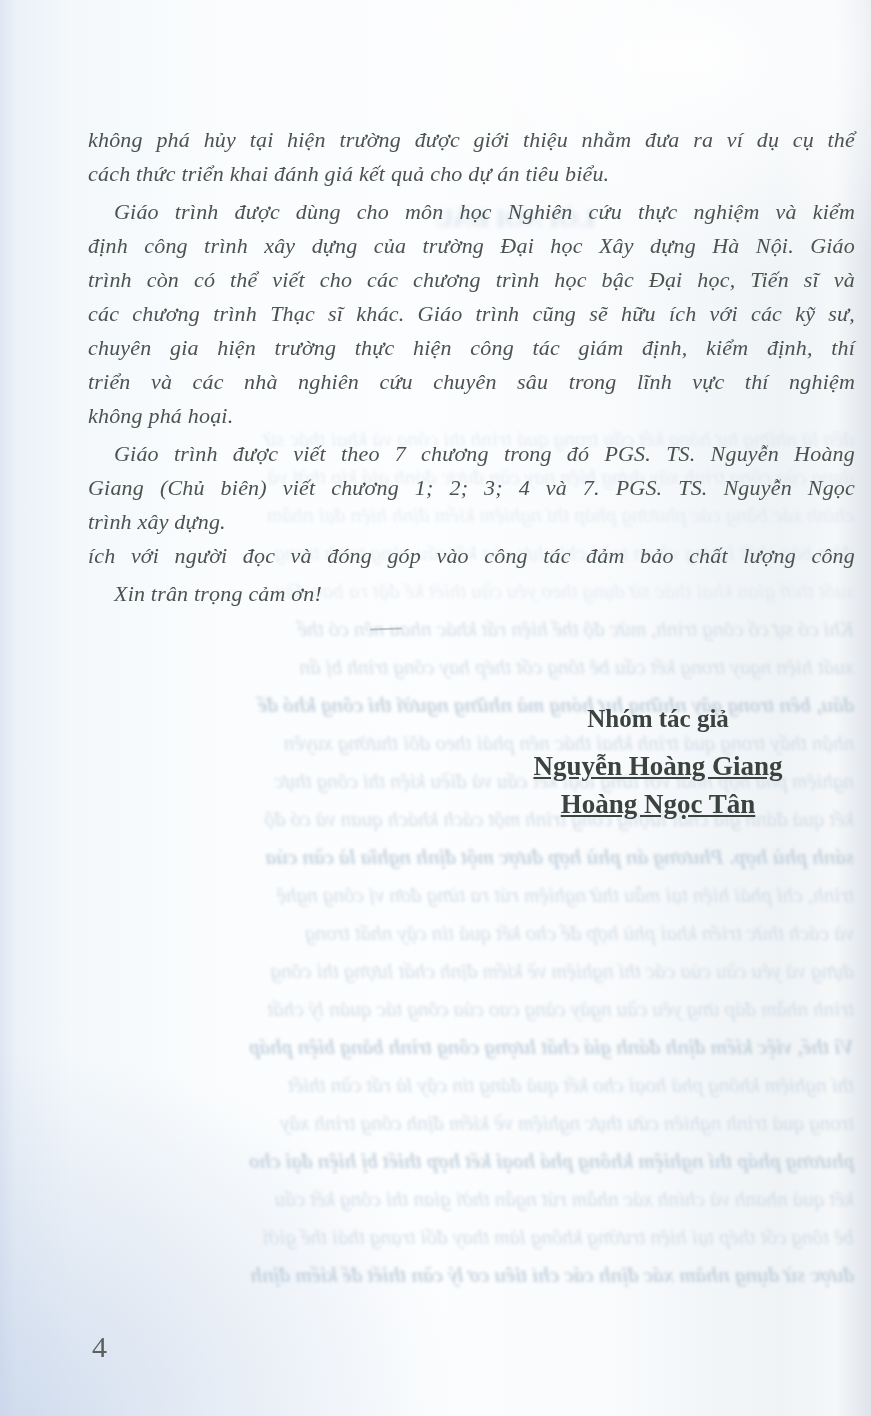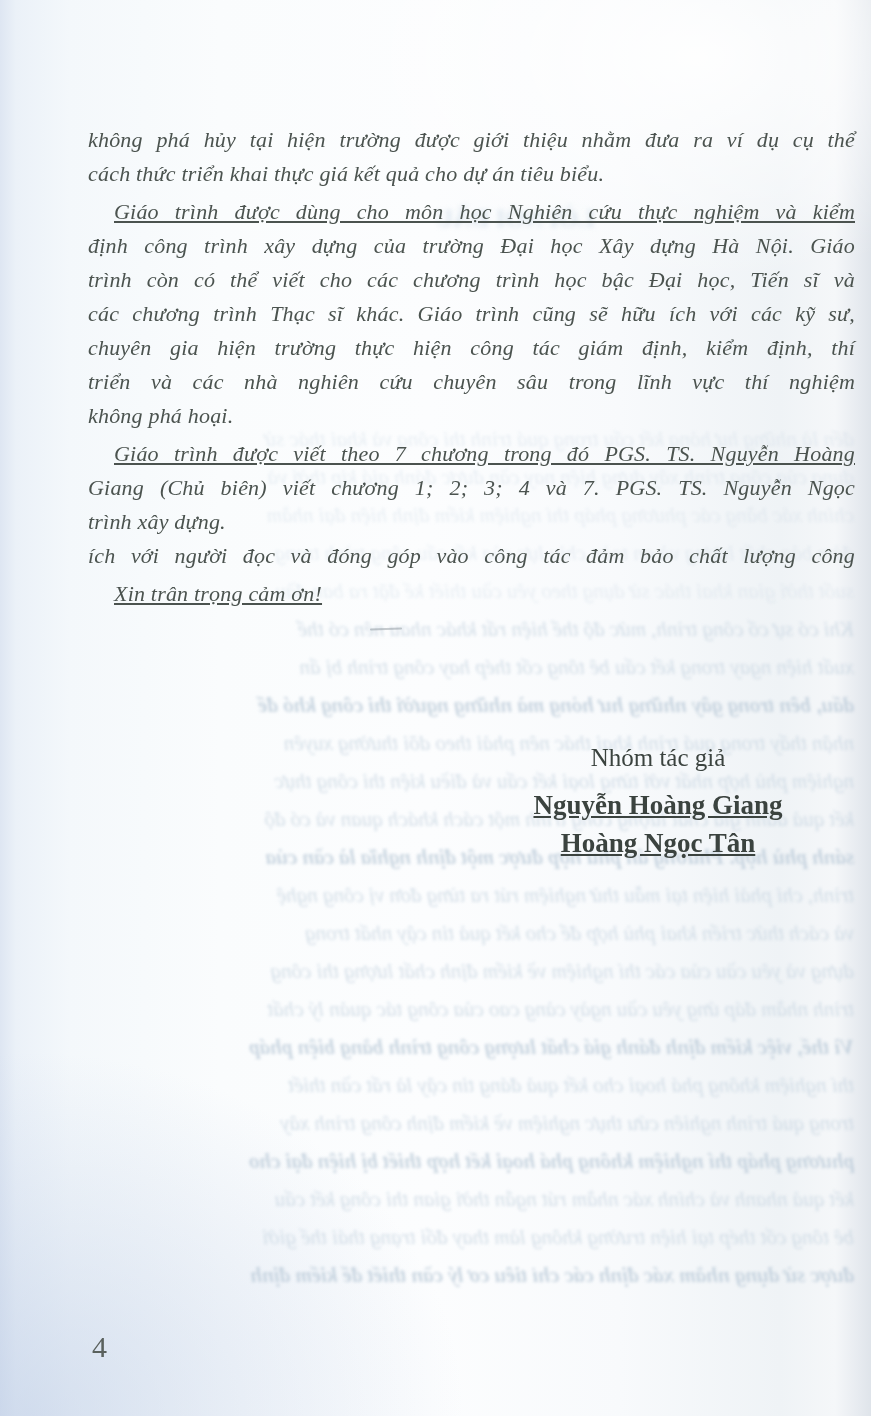--- a/index.html
+++ b/index.html
@@ -36,28 +36,28 @@
   }
   
   .body-text{
     position:absolute;left:88px;top:123px;width:767px;
     font-style:italic;font-size:22px;line-height:34px;
     color:#4b534f;
     letter-spacing:.2px;
   }
   .line{text-align:justify;text-align-last:justify;height:34px;}
   .line.last{text-align-last:left;}
-  .line.indent{text-indent:26px;text-decoration:underline;}
+  .line.indent{text-indent:26px;}
   .line.para-gap{margin-top:4px;}
   
   .signature{
     position:absolute;left:458px;top:702px;width:400px;text-align:center;
     color:#3b433f;
   }
-  .sig-role{font-weight:normal;font-size:25px;line-height:34px;margin-bottom:11px;margin-top:39px;}
+  .sig-role{font-weight:bold;font-size:25px;line-height:34px;margin-bottom:11px;}
   .sig-name{font-weight:bold;font-size:27px;line-height:38px;text-decoration:underline;}
   .page-number{
     position:absolute;left:92px;top:1330px;
     font-size:30px;line-height:34px;color:#5a615d;
   }
   .scratch{
     position:absolute;left:370px;top:628px;width:32px;height:2px;
     background:rgba(96,108,118,.35);transform:rotate(-2deg);border-radius:2px;
   }
 </style>
@@ -89,21 +89,21 @@
       <div class="gline">thí nghiệm không phá hoại cho kết quả đáng tin cậy là rất cần thiết</div>
       <div class="gline">trong quá trình nghiên cứu thực nghiệm về kiểm định công trình xây</div>
       <div class="gline s">phương pháp thí nghiệm không phá hoại kết hợp thiết bị hiện đại cho</div>
       <div class="gline">kết quả nhanh và chính xác nhằm rút ngắn thời gian thi công kết cấu</div>
       <div class="gline">bê tông cốt thép tại hiện trường không làm thay đổi trạng thái thế giới</div>
       <div class="gline s">được sử dụng nhằm xác định các chỉ tiêu cơ lý cần thiết để kiểm định</div>
     </div>
 
   <main class="body-text" id="body">
       <div class="line">không phá hủy tại hiện trường được giới thiệu nhằm đưa ra ví dụ cụ thể</div>
-      <div class="line last">cách thức triển khai thực giá kết quả cho dự án tiêu biểu.</div>
+      <div class="line last">cách thức triển khai đánh giá kết quả cho dự án tiêu biểu.</div>
       <div class="line indent para-gap">Giáo trình được dùng cho môn học Nghiên cứu thực nghiệm và kiểm</div>
       <div class="line">định công trình xây dựng của trường Đại học Xây dựng Hà Nội. Giáo</div>
       <div class="line">trình còn có thể viết cho các chương trình học bậc Đại học, Tiến sĩ và</div>
       <div class="line">các chương trình Thạc sĩ khác. Giáo trình cũng sẽ hữu ích với các kỹ sư,</div>
       <div class="line">chuyên gia hiện trường thực hiện công tác giám định, kiểm định, thí</div>
       <div class="line">triển và các nhà nghiên cứu chuyên sâu trong lĩnh vực thí nghiệm</div>
       <div class="line last">không phá hoại.</div>
       <div class="line indent para-gap">Giáo trình được viết theo 7 chương trong đó PGS. TS. Nguyễn Hoàng</div>
       <div class="line">Giang (Chủ biên) viết chương 1; 2; 3; 4 và 7. PGS. TS. Nguyễn Ngọc</div>
       <div class="line last">trình xây dựng.</div>

